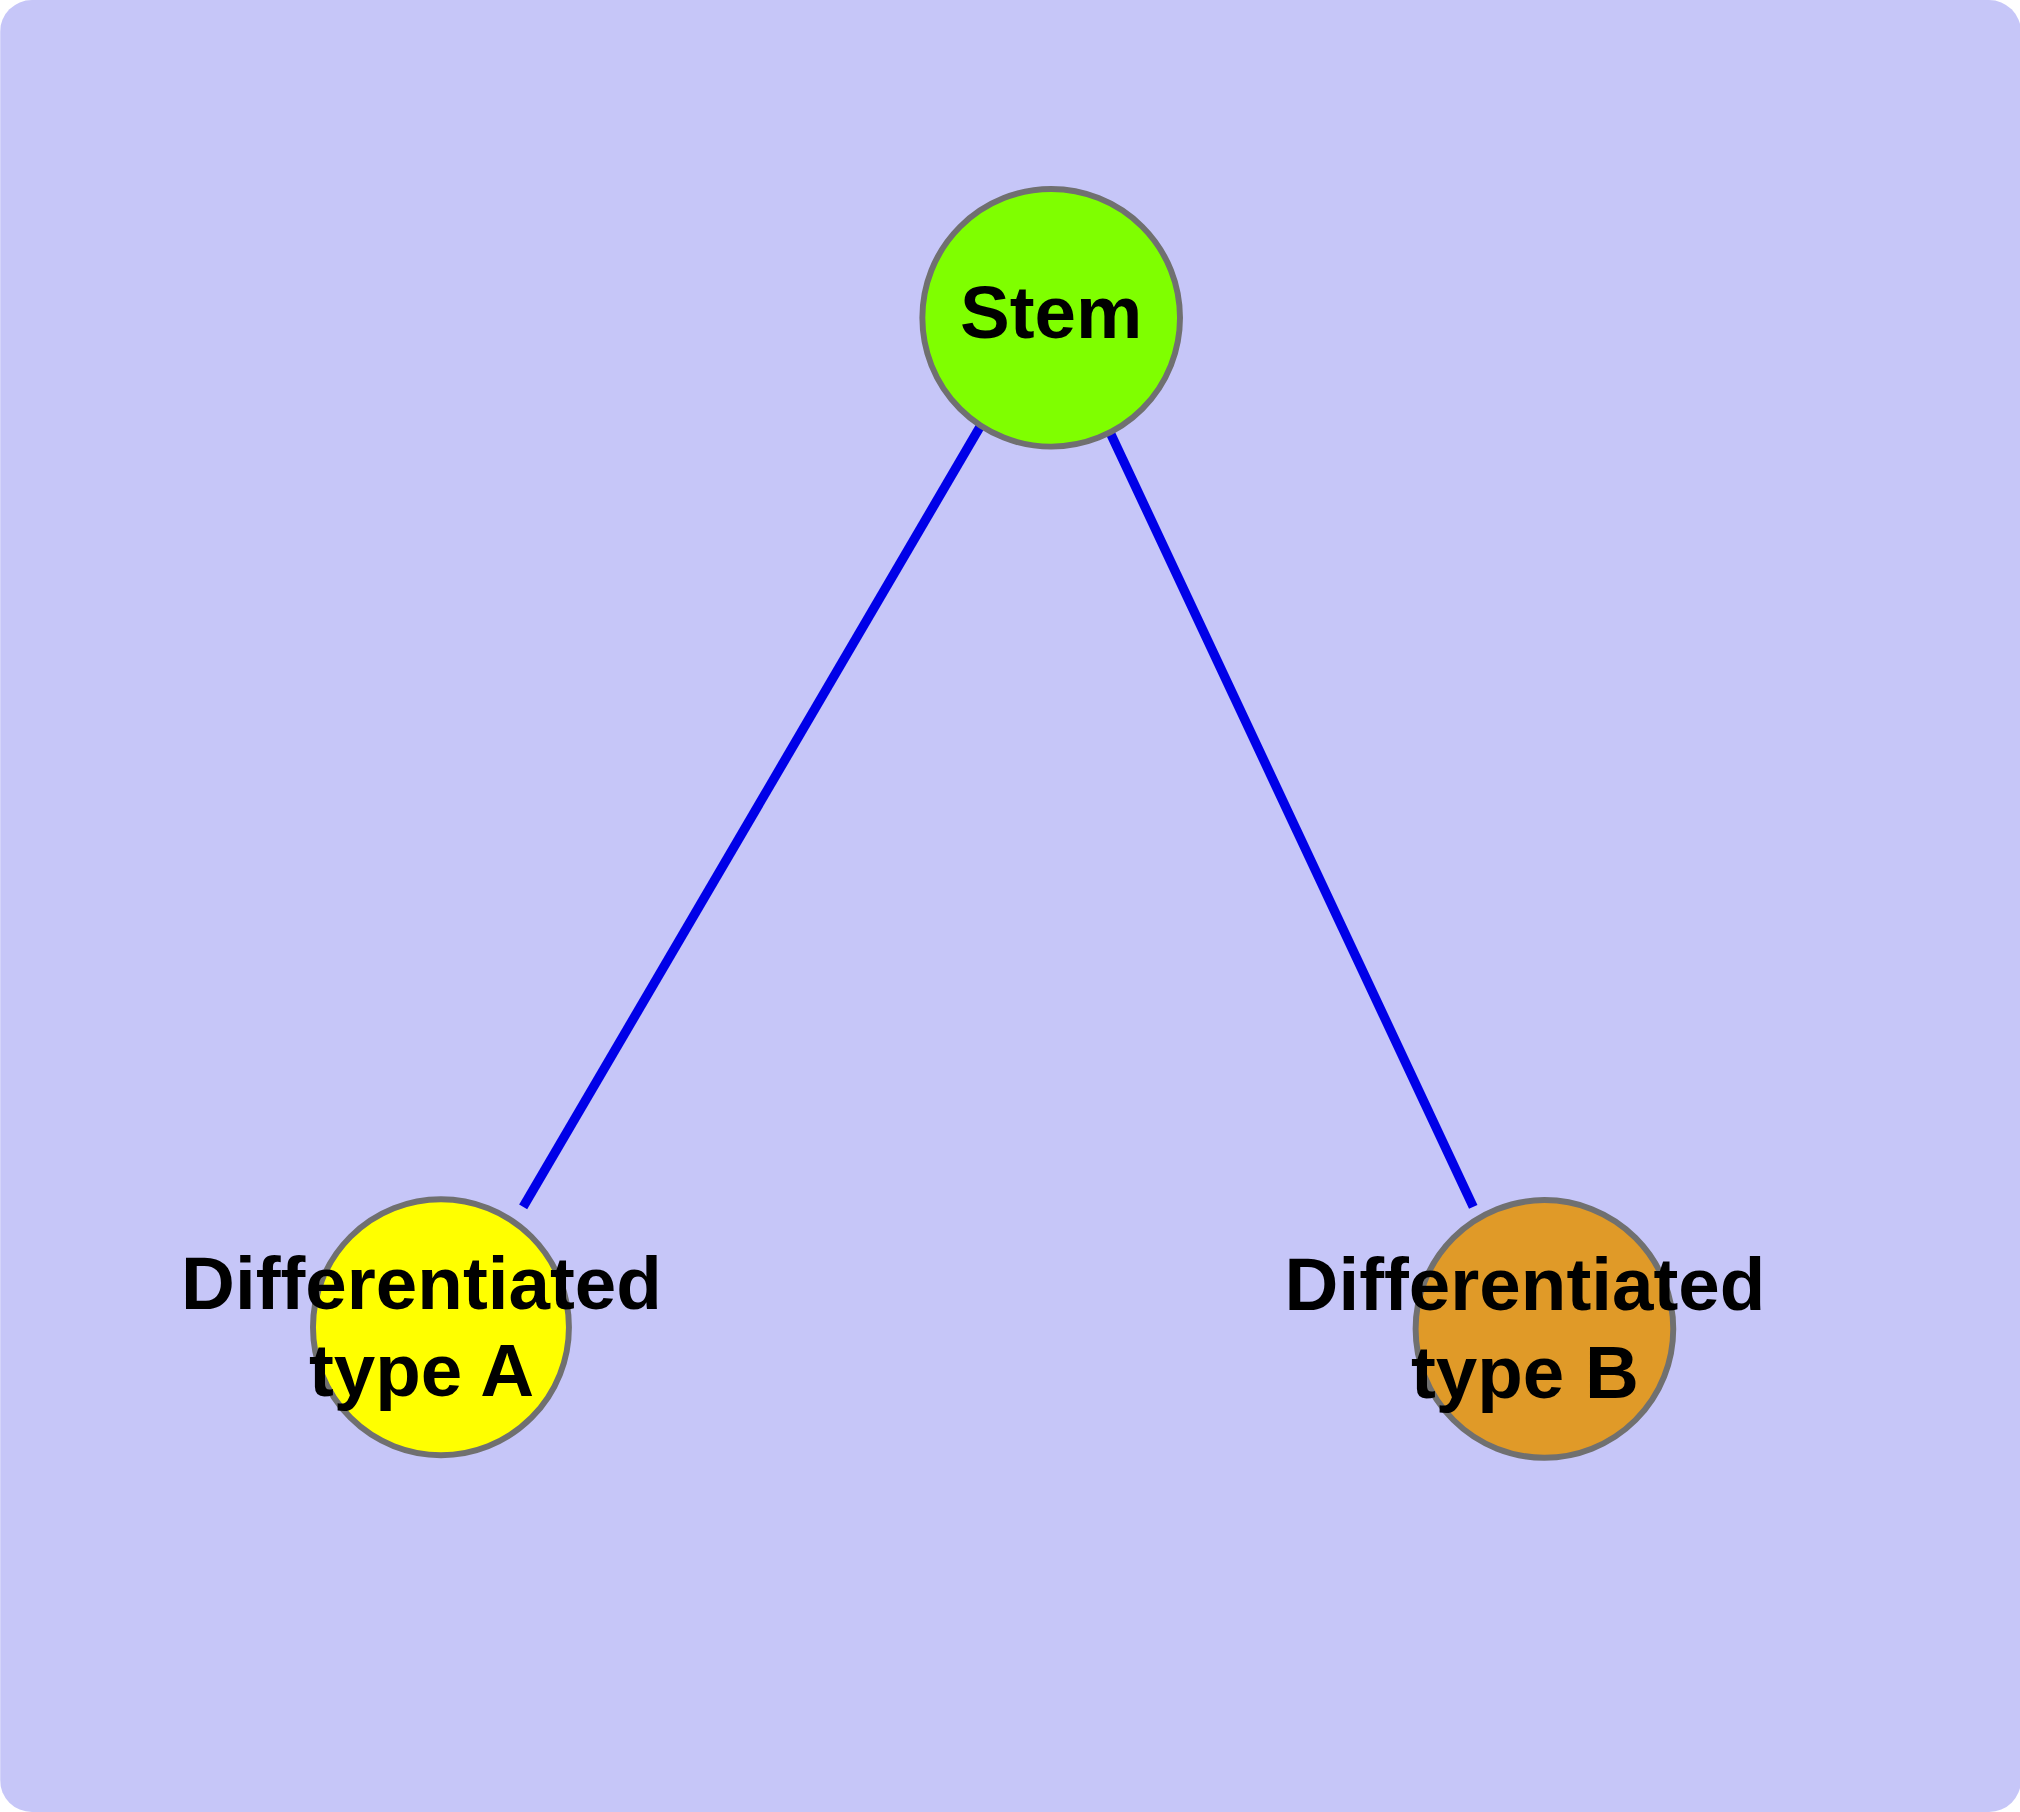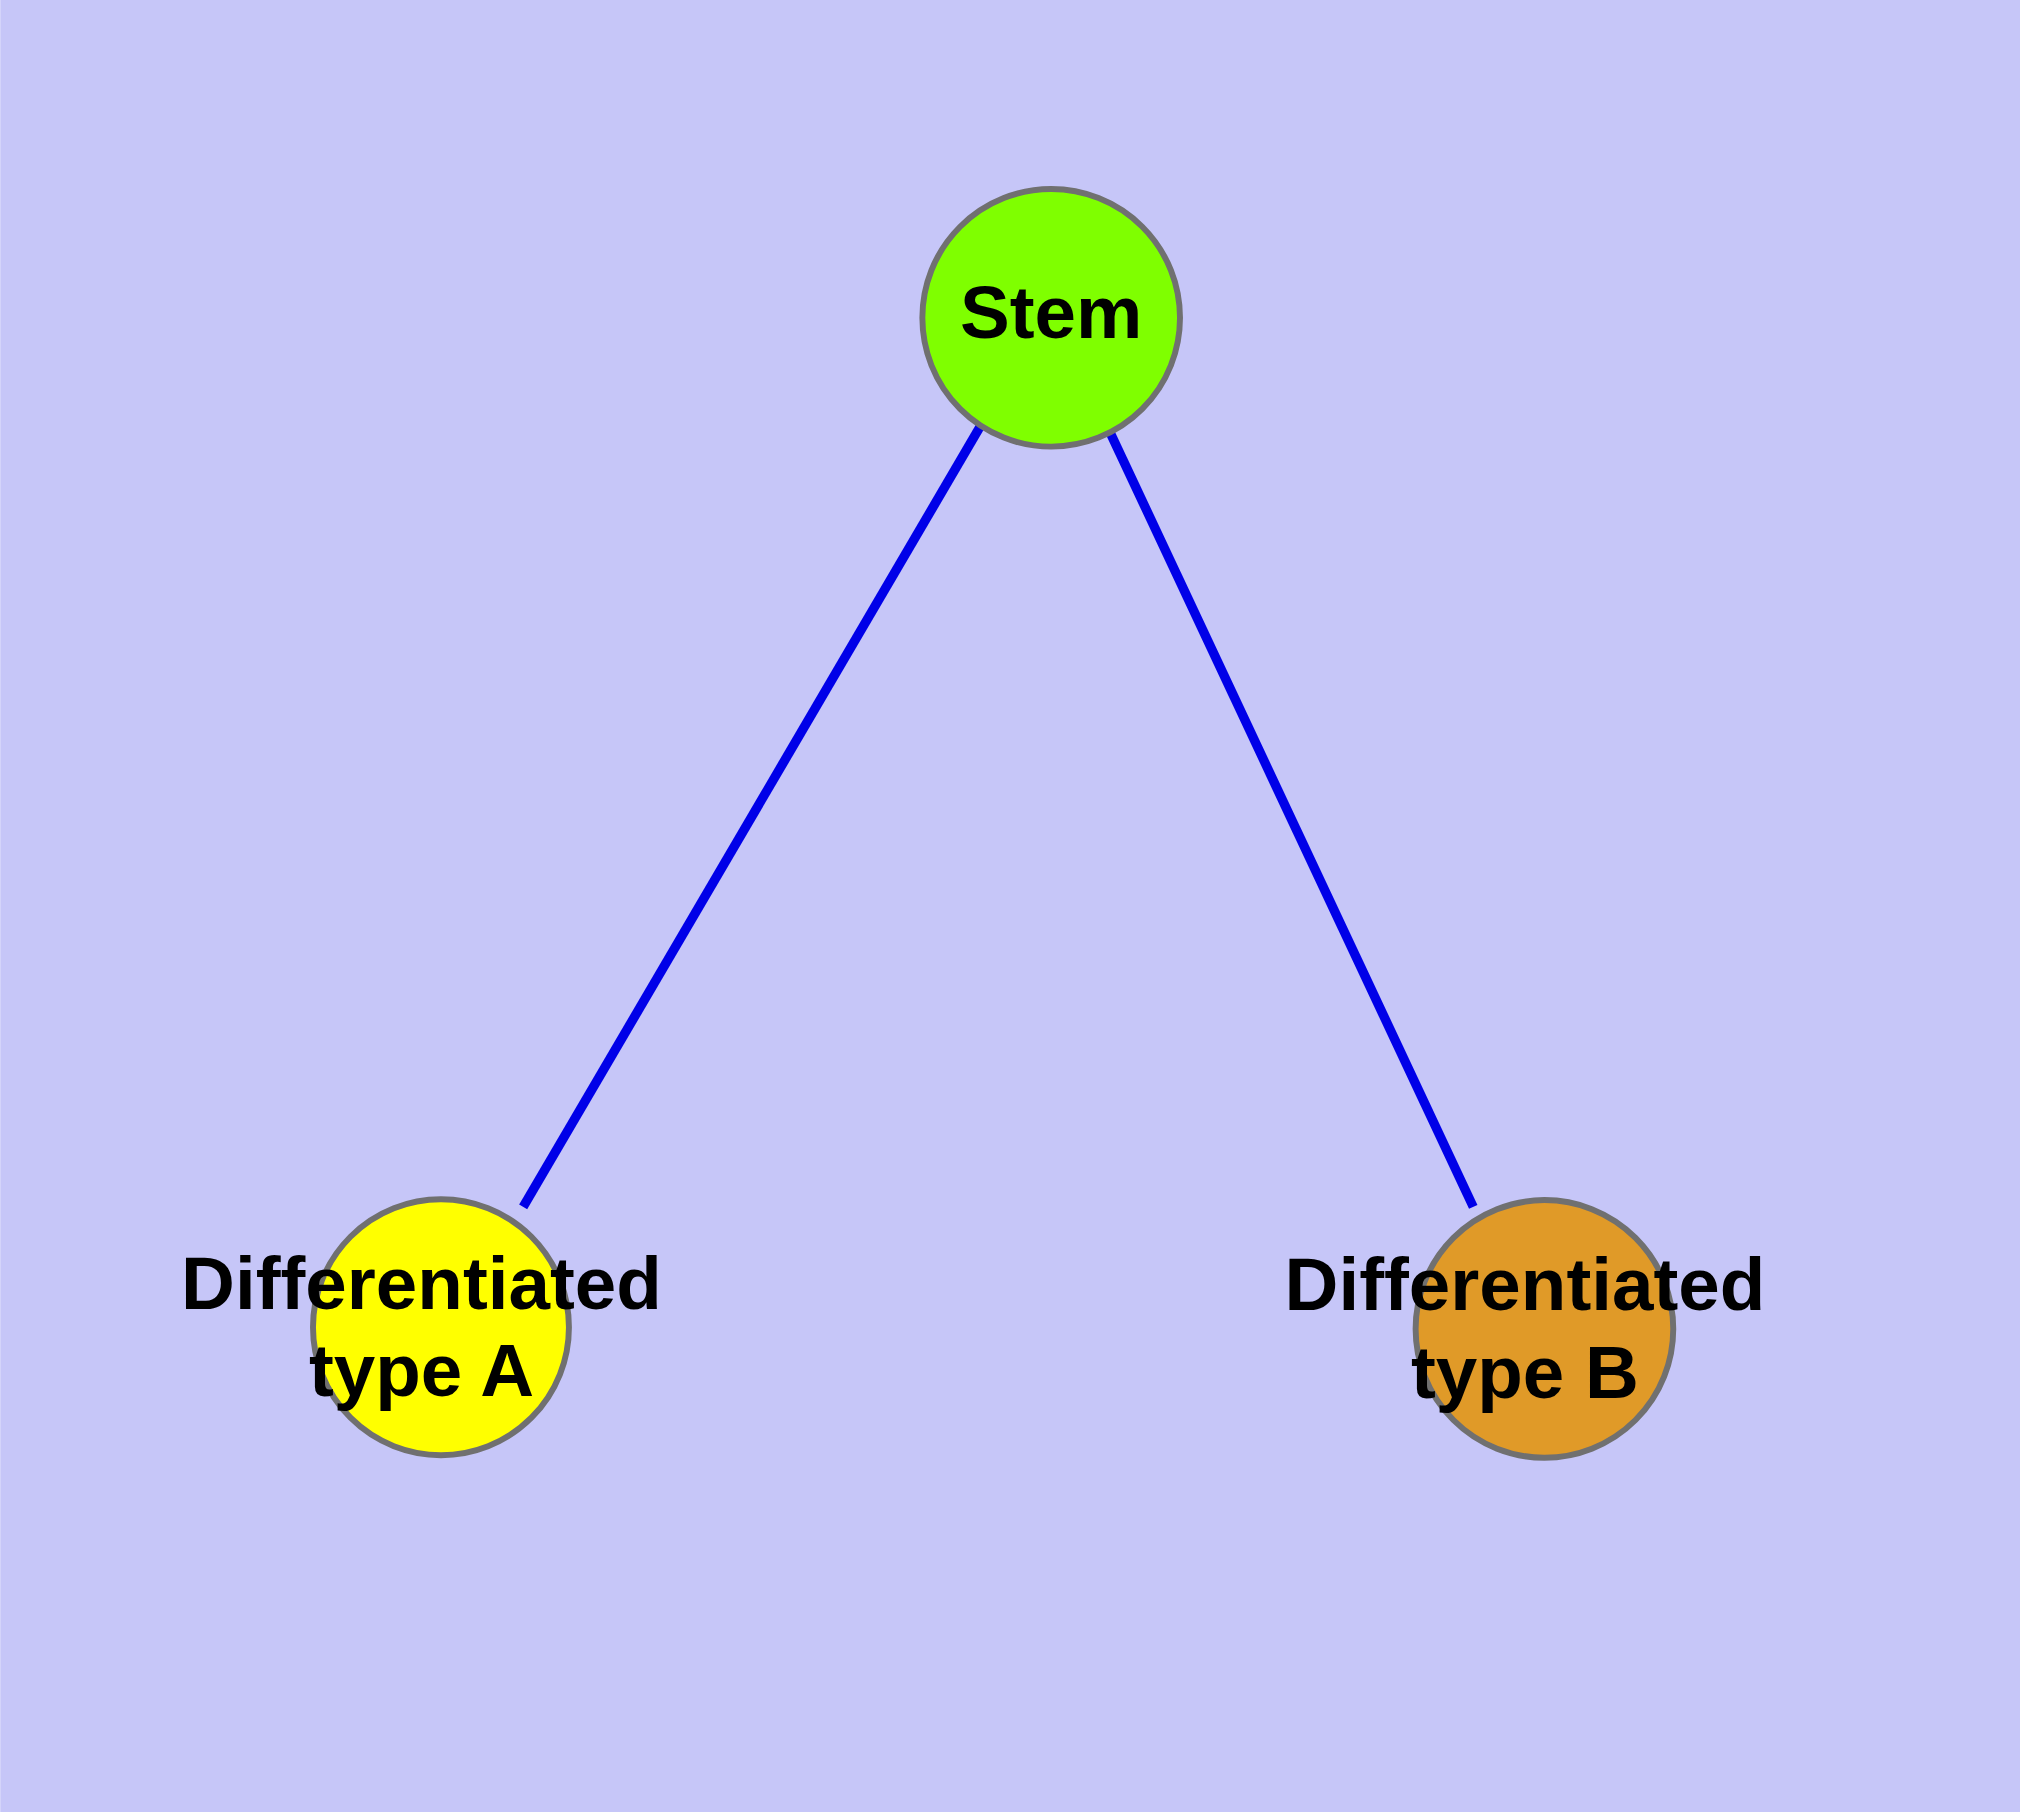--- a/index.html
+++ b/index.html
@@ -7,20 +7,21 @@
     margin: 0;
     padding: 0;
     background: #ffffff;
   }
   #canvas {
     position: relative;
     width: 2021px;
     height: 1812px;
     overflow: hidden;
     font-family: "Liberation Sans", "DejaVu Sans", sans-serif;
+    border-radius: 32px;
   }
   #graph-svg {
     position: absolute;
     top: 0;
     left: 0;
     width: 2021px;
     height: 1812px;
     display: block;
   }
   .node-label {

